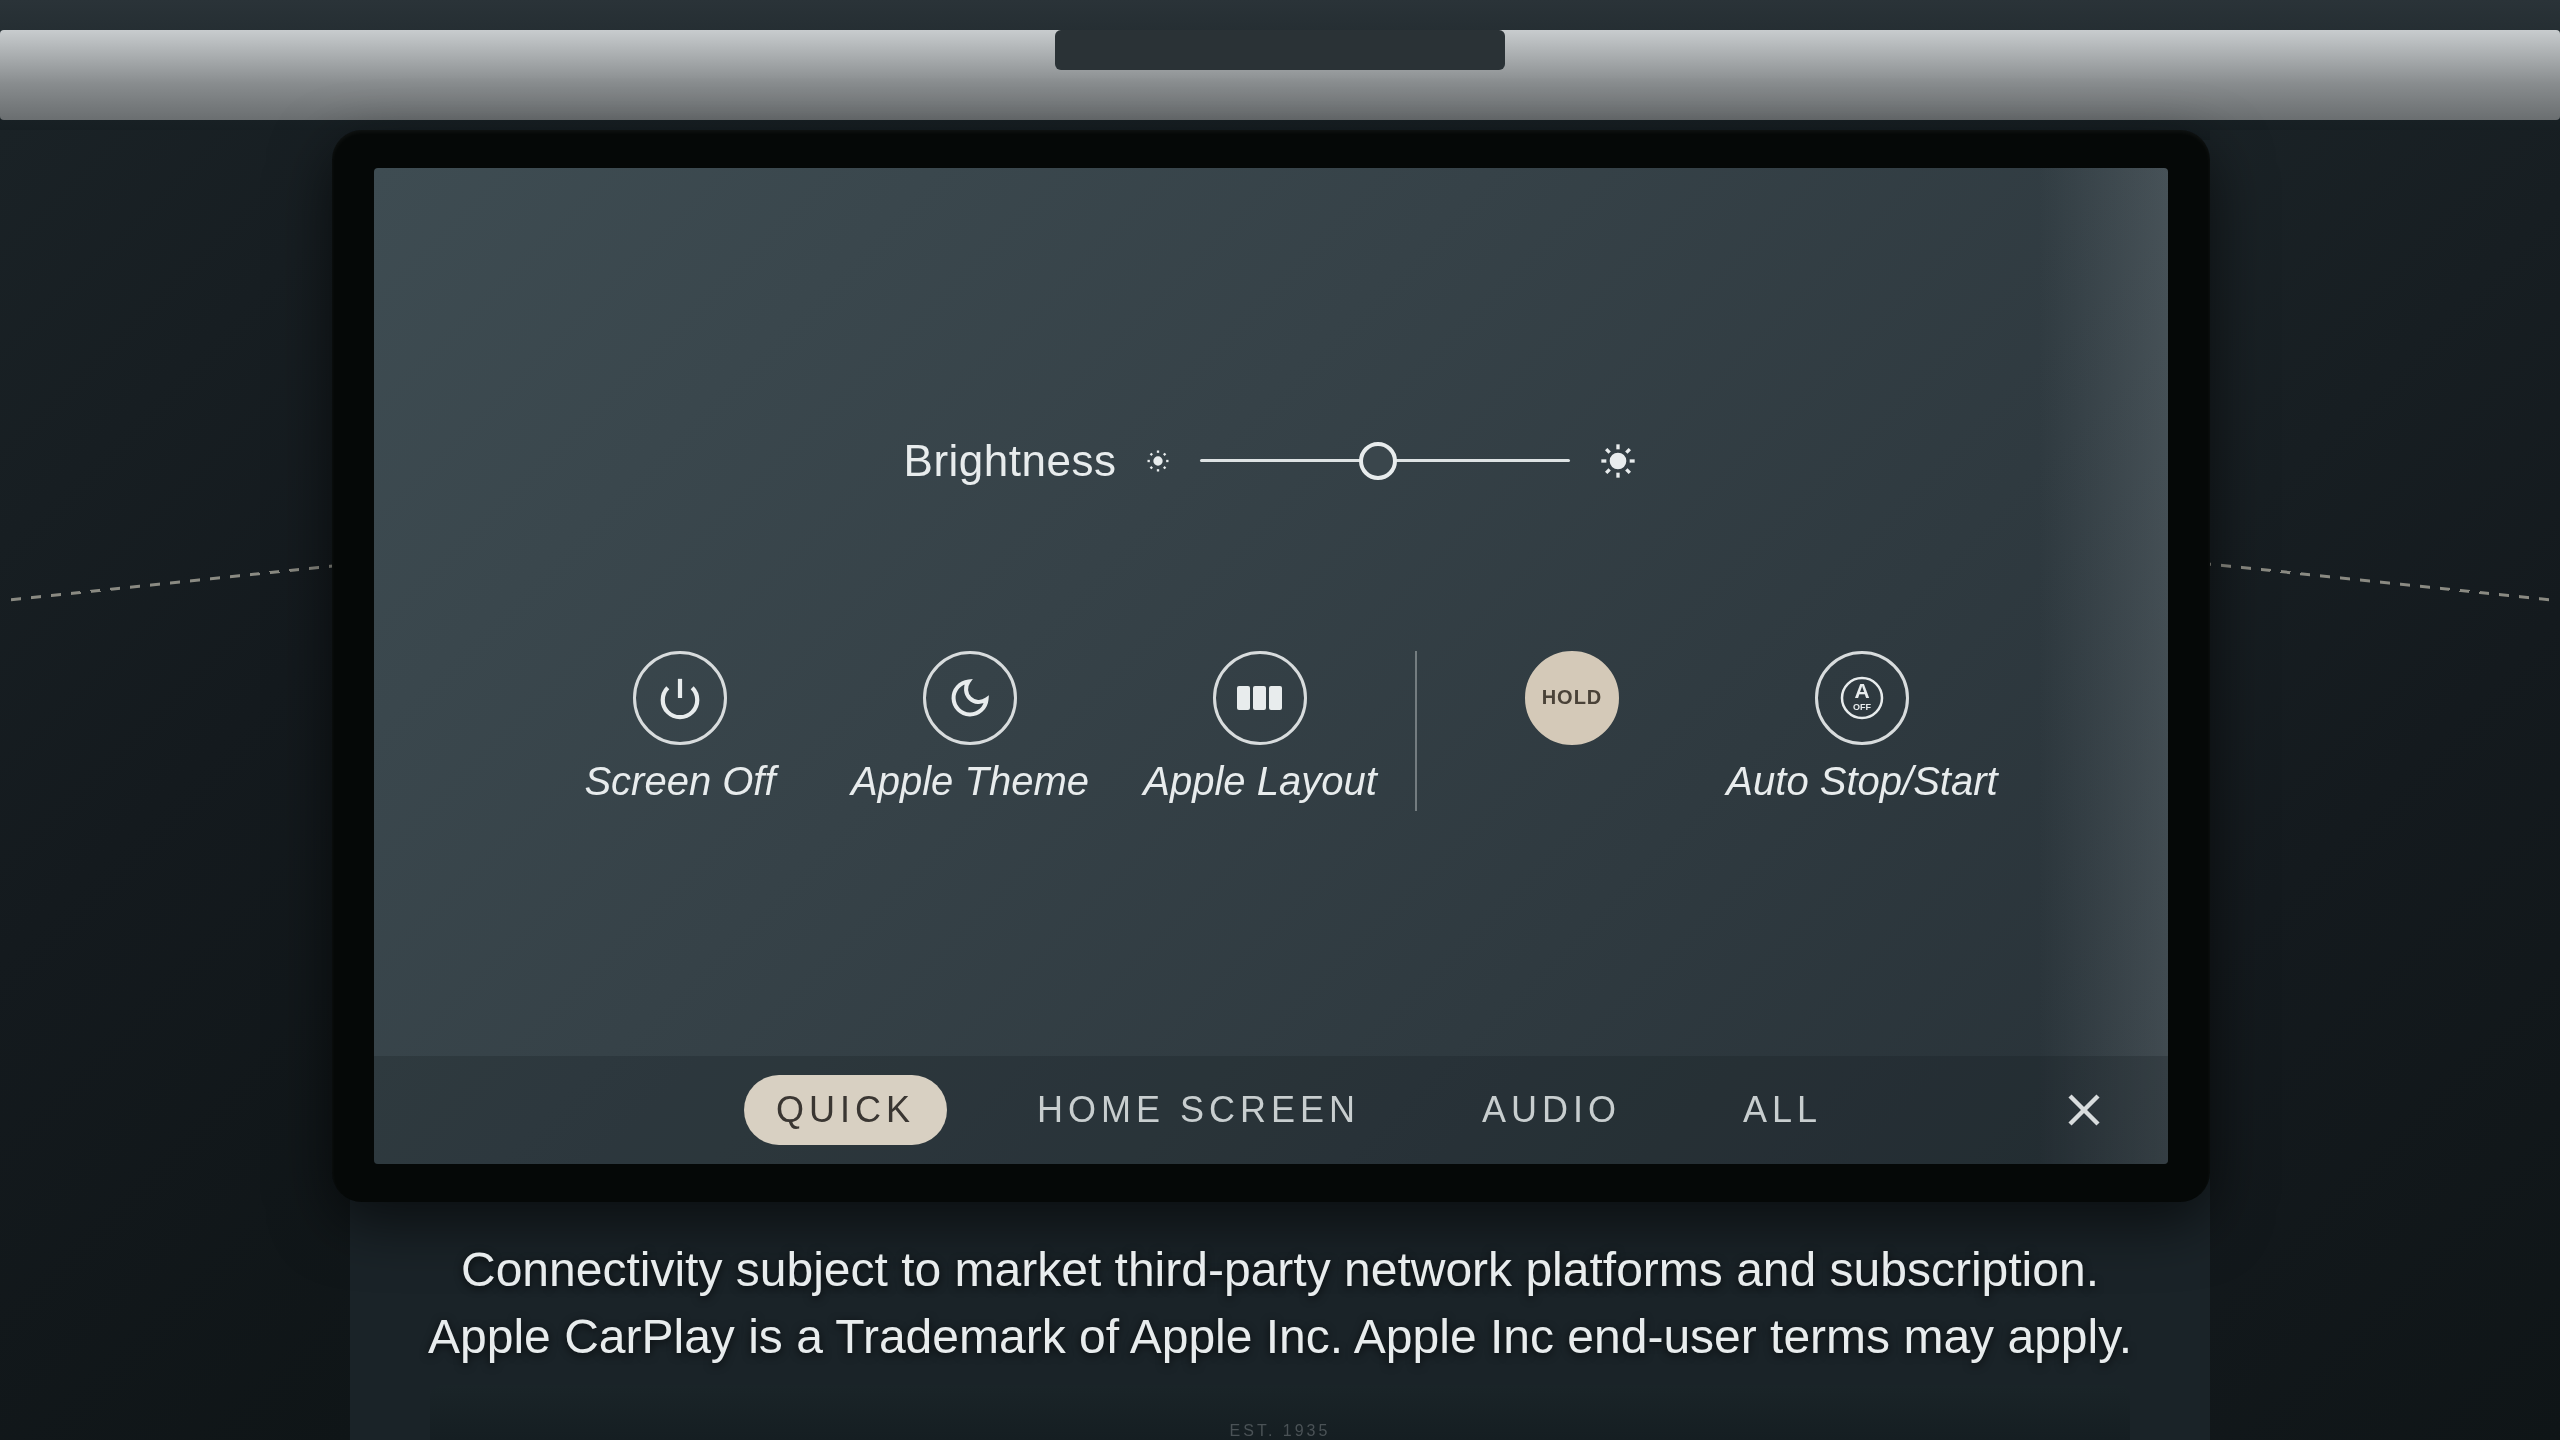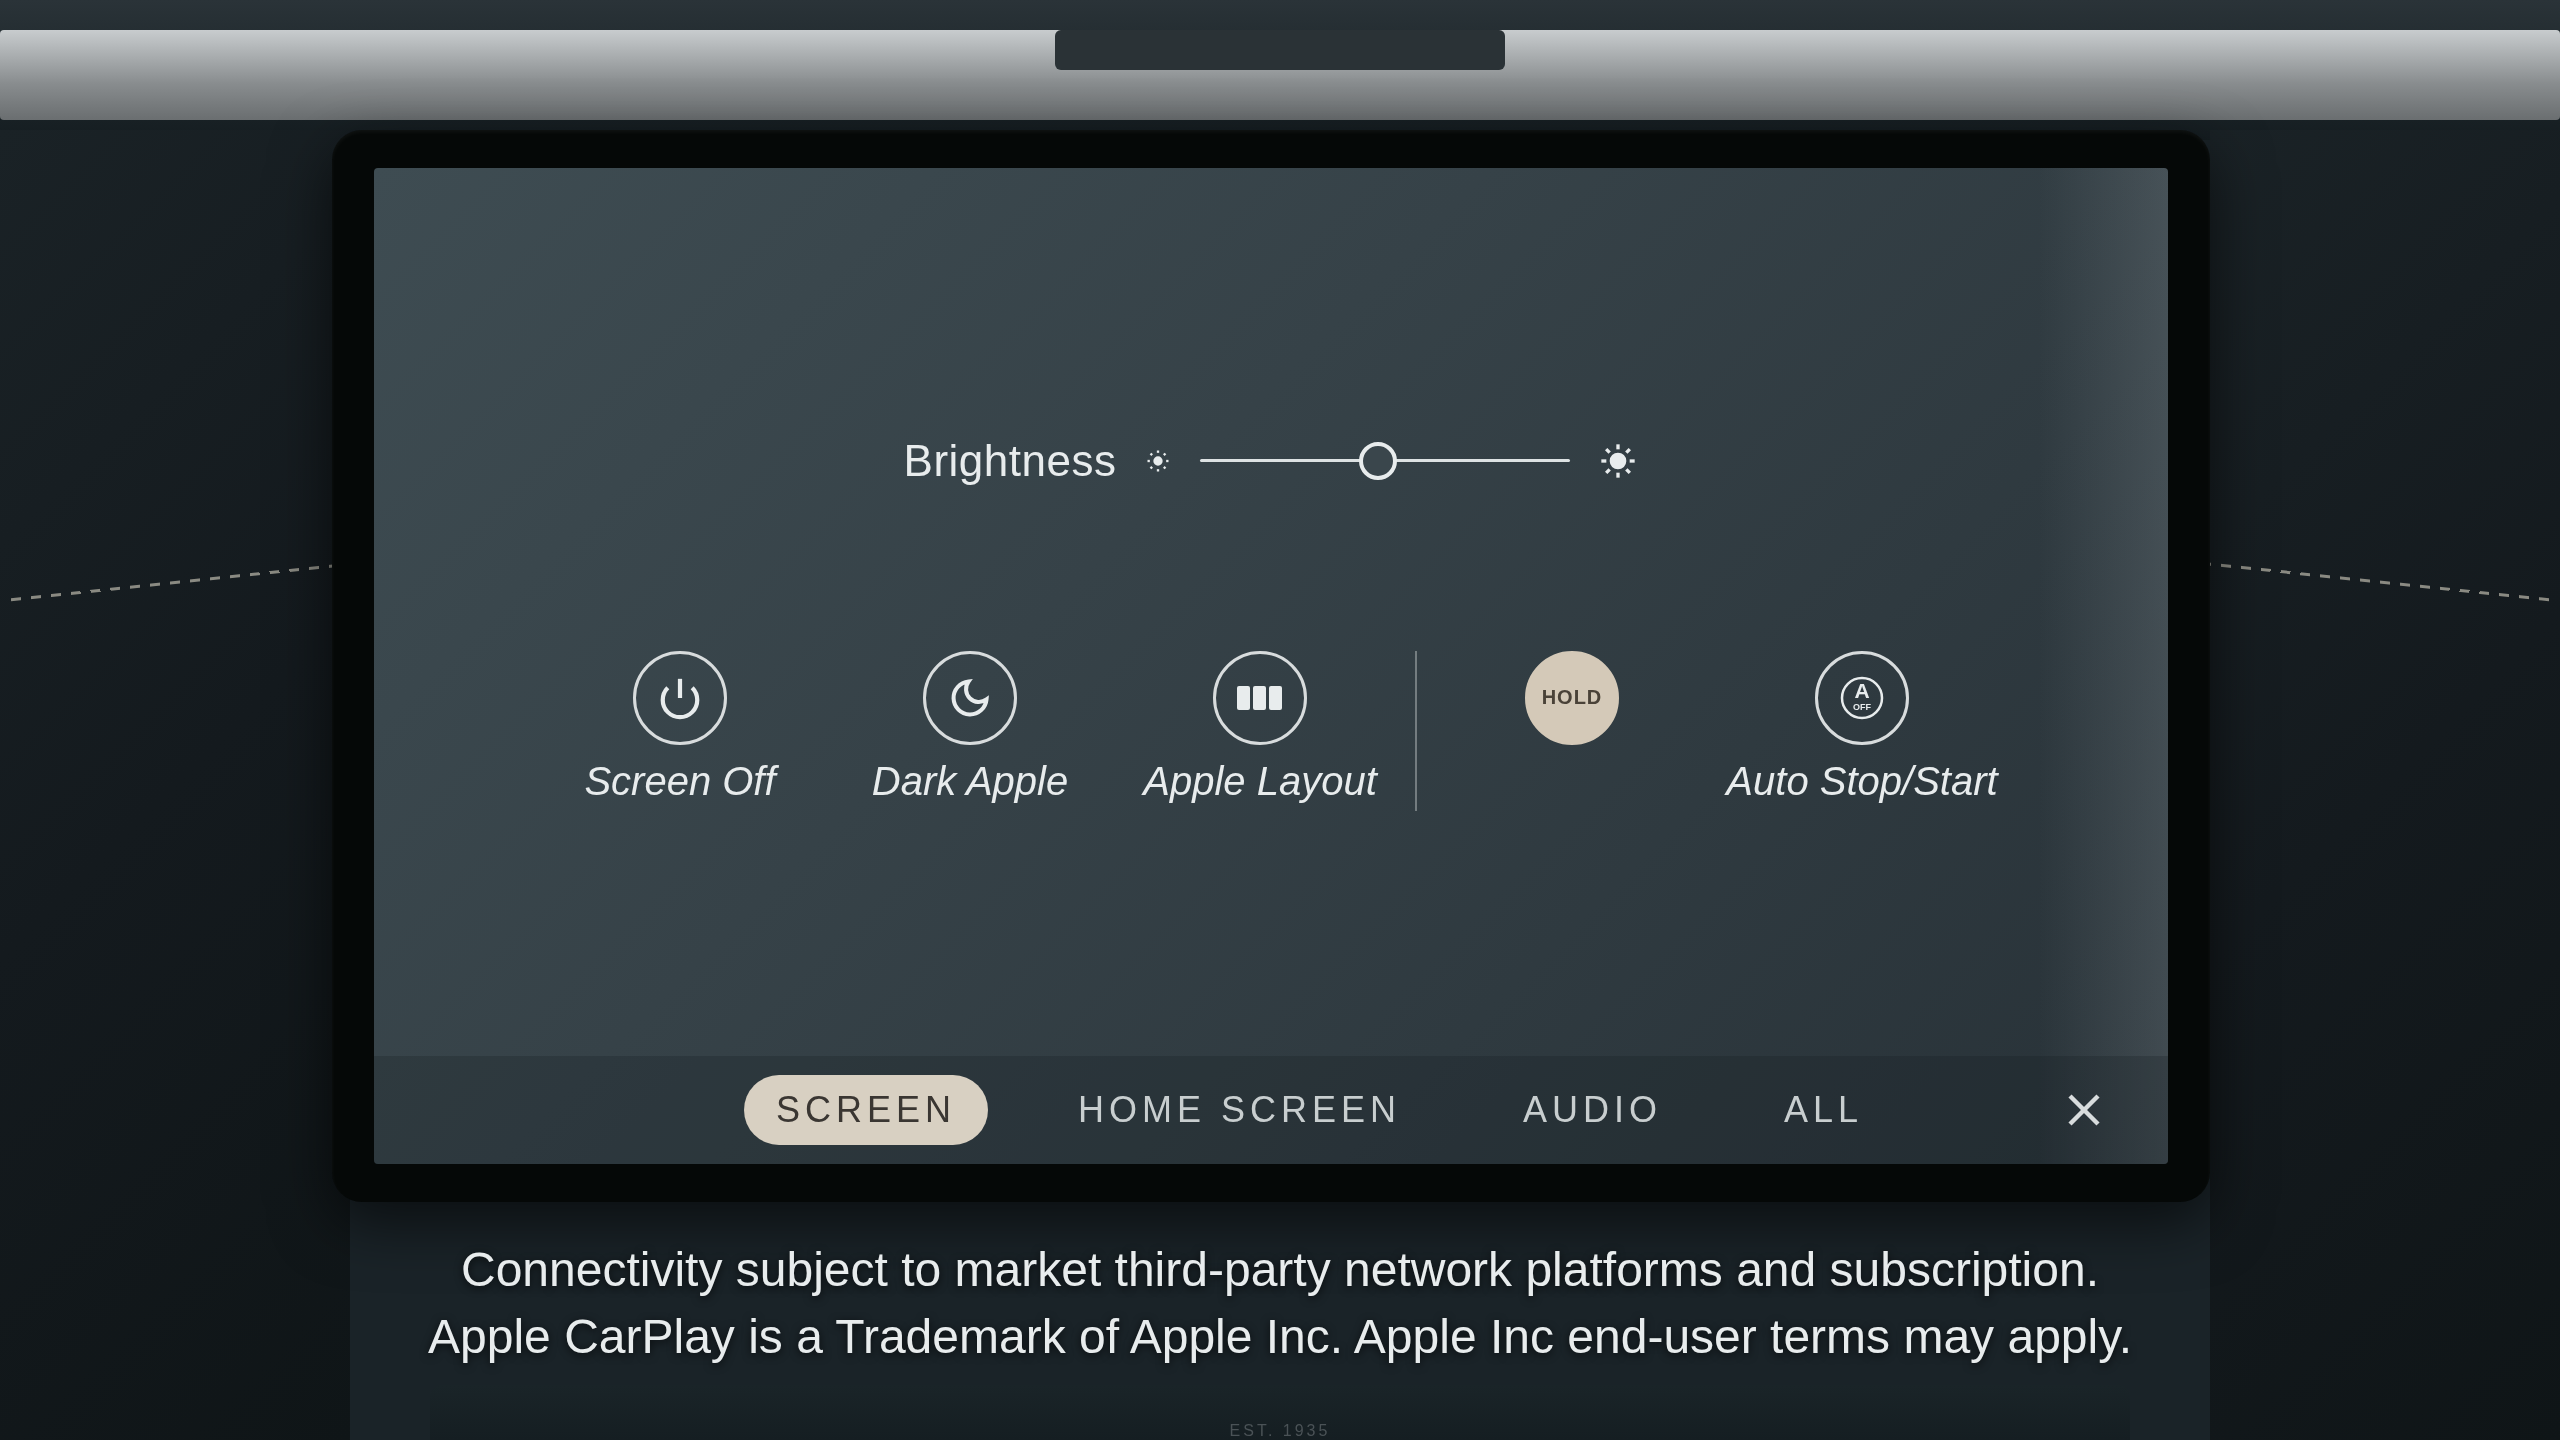--- a/index.html
+++ b/index.html
@@ -352,21 +352,21 @@
           </div>
           <span class="action-label">Screen Off</span>
         </div>
 
         <div class="action-btn">
           <div class="action-icon">
             <svg width="44" height="44" viewBox="0 0 24 24" fill="none" stroke="currentColor" stroke-width="2.2">
               <path d="M21 12.79A9 9 0 1 1 11.21 3 7 7 0 0 0 21 12.79z"></path>
             </svg>
           </div>
-          <span class="action-label">Dark Apple</span>
+          <span class="action-label">Apple Theme</span>
         </div>
 
         <div class="action-btn">
           <div class="action-icon">
             <svg width="50" height="36" viewBox="0 0 50 36" fill="currentColor">
               <rect x="2" y="6" width="13" height="24" rx="2"></rect>
               <rect x="18" y="6" width="13" height="24" rx="2"></rect>
               <rect x="34" y="6" width="13" height="24" rx="2"></rect>
             </svg>
           </div>
@@ -390,21 +390,21 @@
             </svg>
           </div>
           <span class="action-label">Auto Stop/Start</span>
         </div>
 
       </div>
     </div>
 
     <div class="tab-bar">
       <div class="tabs">
-        <div class="tab active">SCREEN</div>
+        <div class="tab active">QUICK</div>
         <div class="tab">HOME SCREEN</div>
         <div class="tab">AUDIO</div>
         <div class="tab">ALL</div>
       </div>
       <div class="close-btn">
         <svg width="48" height="48" viewBox="0 0 24 24" fill="none" stroke="currentColor" stroke-width="2.2">
           <line x1="5" y1="5" x2="19" y2="19"></line>
             <line x1="19" y1="5" x2="5" y2="19"></line>
         </svg>
       </div>

